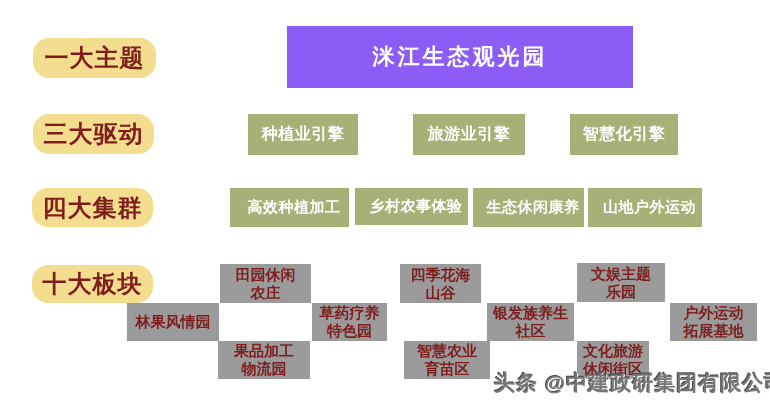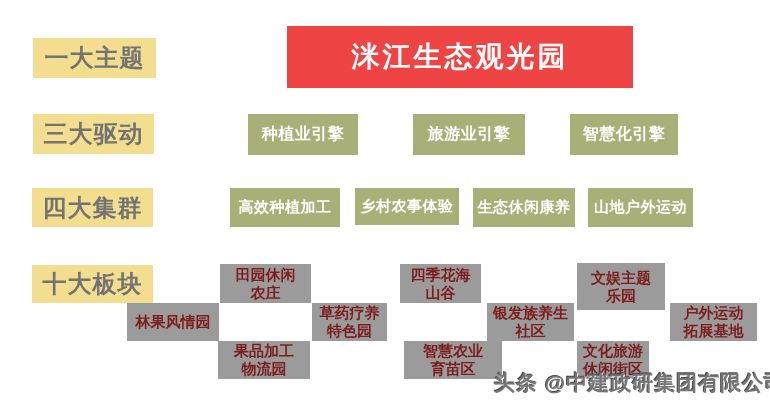--- a/index.html
+++ b/index.html
@@ -1,35 +1,35 @@
 <!DOCTYPE html>
 <html><head>
 <meta charset="utf-8">
 <style>
   html,body{margin:0;padding:0;background:#ffffff;}
   .canvas{
     position:relative;width:770px;height:402px;background:#ffffff;overflow:hidden;
     font-family:"Liberation Sans","DejaVu Sans",sans-serif;
   }
   .row-label{
-    position:absolute;background:#F3DE8F;color:#737373;
+    position:absolute;background:#F3DE8F;color:#7f1d1d;
     font-size:24px;font-weight:bold;letter-spacing:1px;
-    display:flex;align-items:center;justify-content:center;
+    display:flex;align-items:center;justify-content:center;border-radius:16px;
   }
   .title-box{
     position:absolute;left:287px;top:26px;width:346px;height:62px;
-    background:#ef4444;color:#ffffff;font-size:28px;font-weight:bold;letter-spacing:3px;
+    background:#8b5cf6;color:#ffffff;font-size:22px;font-weight:bold;letter-spacing:3px;
     display:flex;align-items:center;justify-content:center;
   }
   .olive-box{
     position:absolute;background:#A9B077;color:#ffffff;
     font-size:16px;font-weight:bold;letter-spacing:0.5px;
     display:flex;align-items:center;justify-content:center;
   }
-  .olive-box.cluster{font-size:15px;}
+  .olive-box.cluster{font-size:15px;padding-left:9px;}
   .gray-block{
     position:absolute;background:#9B9B9B;color:#7f1d1d;
     font-size:15px;font-weight:bold;line-height:18px;text-align:center;
     display:flex;flex-direction:column;align-items:center;justify-content:center;
   }
   .gray-block span{display:block;}
   .watermark{
     position:absolute;left:494px;top:369px;
     font-size:21px;font-weight:bold;color:#767676;letter-spacing:1px;
     text-shadow:1px 1px 0 #fdfdfd,-1px -1px 0 #4b4b4b;
@@ -70,29 +70,29 @@
     <span>物流园</span>
   </div>
   <div class="gray-block" style="left:312px;top:303px;width:75px;height:38px;">
     <span>草药疗养</span>
     <span>特色园</span>
   </div>
   <div class="gray-block" style="left:400px;top:264px;width:81px;height:39px;">
     <span>四季花海</span>
     <span>山谷</span>
   </div>
-  <div class="gray-block" style="left:404px;top:341px;width:98px;height:38px;">
+  <div class="gray-block" style="left:404px;top:341px;width:86px;height:38px;">
     <span>智慧农业</span>
     <span>育苗区</span>
   </div>
   <div class="gray-block" style="left:487px;top:303px;width:87px;height:38px;">
     <span>银发族养生</span>
     <span>社区</span>
   </div>
-  <div class="gray-block" style="left:577px;top:263px;width:88px;height:47px;">
+  <div class="gray-block" style="left:577px;top:263px;width:88px;height:39px;">
     <span>文娱主题</span>
     <span>乐园</span>
   </div>
   <div class="gray-block" style="left:577px;top:341px;width:72px;height:38px;">
     <span>文化旅游</span>
     <span>休闲街区</span>
   </div>
   <div class="gray-block" style="left:670px;top:303px;width:87px;height:38px;">
     <span>户外运动</span>
     <span>拓展基地</span>

